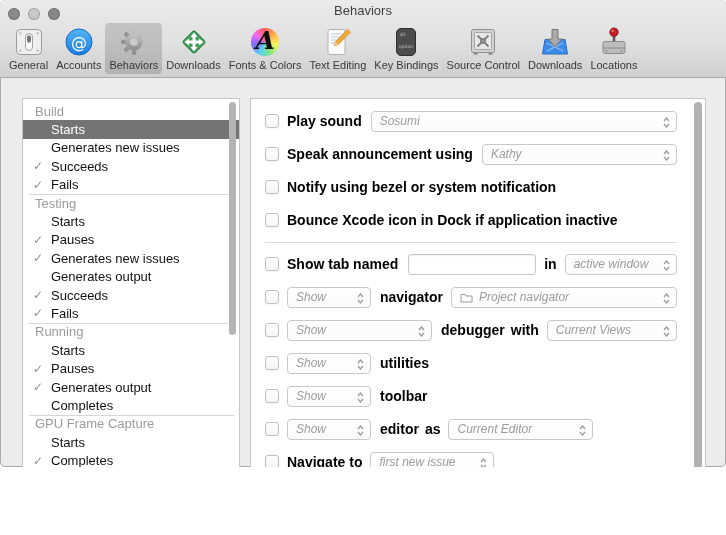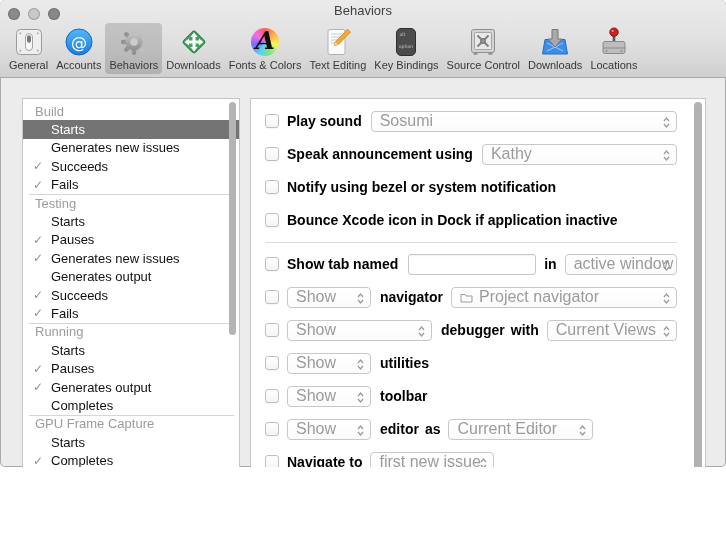--- a/index.html
+++ b/index.html
@@ -55,21 +55,21 @@
   .main-scroll { position:absolute; top:3px; right:3px; width:8px; height:375px;
                  background:#b2b2b2; border-radius:4px; }
   .content { padding:11px 28px 0 14px; }
   .row { display:flex; align-items:center; height:22px; margin-bottom:11px; }
   .hr { height:1px; background:#dcdcdc; margin:9px 0 10px; }
   .cb { width:14px; height:14px; flex:0 0 14px; border:1px solid #bfbfbf; border-radius:3px;
         background:linear-gradient(#fff,#f5f5f5); margin-right:8px; box-shadow:0 1px 1px rgba(0,0,0,.04); }
   .lbl { font-size:14px; font-weight:600; color:#000; white-space:nowrap; }
   .popup { position:relative; height:21px; border:1px solid #c8c8c8; border-radius:4px;
            background:linear-gradient(#fff,#fbfbfb); display:flex; align-items:center;
-           padding:0 22px 0 8px; font-size:16px; color:#9b9b9b; white-space:nowrap; overflow:hidden; }
+           padding:0 22px 0 8px; font-size:12px; color:#9b9b9b; white-space:nowrap; overflow:hidden;font-style:italic; }
   .popup .stp { position:absolute; right:5px; top:4px; }
   .grow { flex:1 1 auto; }
   .w84  { width:84px;  flex:0 0 84px; }
   .w145 { width:145px; flex:0 0 145px; }
   .w124 { width:124px; flex:0 0 124px; }
   .ml9  { margin-left:9px; }  .ml8 { margin-left:8px;text-align:center; }
   .mr8  { margin-right:8px; } .ml6 { margin-left:6px; }
   .tabfield { width:128px; height:21px; border:1px solid #c8c8c8; border-radius:3px;
               margin-left:10px; background:#fff; box-shadow:inset 0 1px 2px rgba(0,0,0,.06);
               font-size:13px; padding:0 5px; outline:none; }

